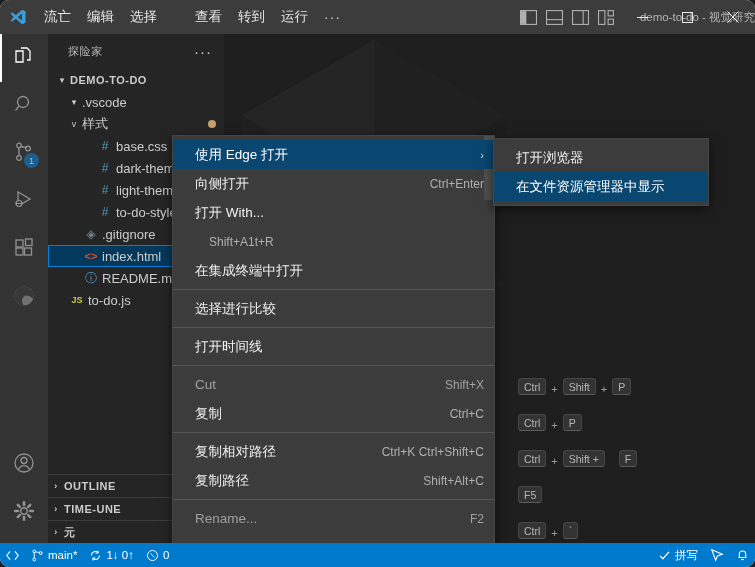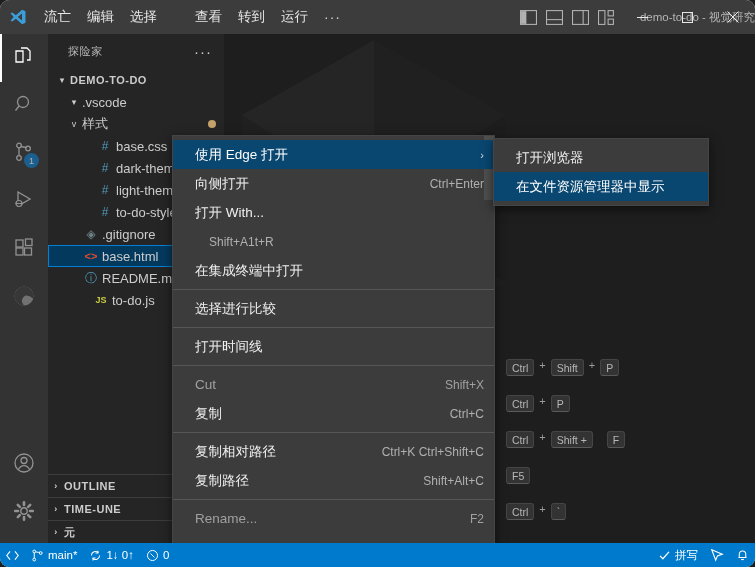--- a/index.html
+++ b/index.html
@@ -96,21 +96,21 @@
   .editor{
     position:absolute;left:224px;top:34px;width:531px;height:509px;
     background:#1e1e1e;overflow:hidden;
   }
   .watermark{
     position:absolute;left:-10px;top:0px;width:320px;height:330px;opacity:1;
   }
   .keys{
     position:absolute;left:282px;top:325px;
   }
-  .keyrow{height:36px;display:flex;align-items:flex-start;}
+  .keyrow{height:36px;display:flex;align-items:flex-end;margin-left:12px;}
   .key{
     display:inline-flex;align-items:center;justify-content:center;
     min-width:13px;height:17px;padding:0 5px;
     background:#333333;border:1px solid #454545;border-bottom-color:#5a5a5a;
     border-radius:3px;color:#b7b7b7;font-size:10.5px;
     font-family:"Liberation Sans",sans-serif;box-sizing:border-box;
   }
   .plus{color:#9a9a9a;font-size:11px;margin:0 5px;}
 
   
@@ -358,28 +358,28 @@
           <span class="tlabel">to-do-styles.css</span>
         </div>
         <div class="trow" style="padding-left: 18px;">
           <span class="twist"></span>
           <span class="ticon" style="color: rgb(109, 128, 134);">◈</span>
           <span class="tlabel">.gitignore</span>
         </div>
         <div class="trow selected" style="padding-left: 18px;">
           <span class="twist"></span>
           <span class="ticon" style="color: rgb(228, 77, 38); font-size: 11px; font-weight: bold;">&lt;&gt;</span>
-          <span class="tlabel">base.html</span>
+          <span class="tlabel">index.html</span>
         </div>
         <div class="trow" style="padding-left: 18px;">
           <span class="twist"></span>
           <span class="ticon" style="color: rgb(81, 154, 186);">ⓘ</span>
           <span class="tlabel">README.md</span>
         </div>
-        <div class="trow" style="padding-left: 28px;">
+        <div class="trow" style="padding-left: 4px;">
           <span class="twist"></span>
           <span class="ticon" style="color: rgb(203, 203, 65); font-size: 9px; font-weight: bold;">JS</span>
           <span class="tlabel">to-do.js</span>
         </div>
       </div>
     <div class="sb-sections">
       <div class="sb-sec">
         <span class="twist">›</span>
         <span>OUTLINE</span>
       </div>

